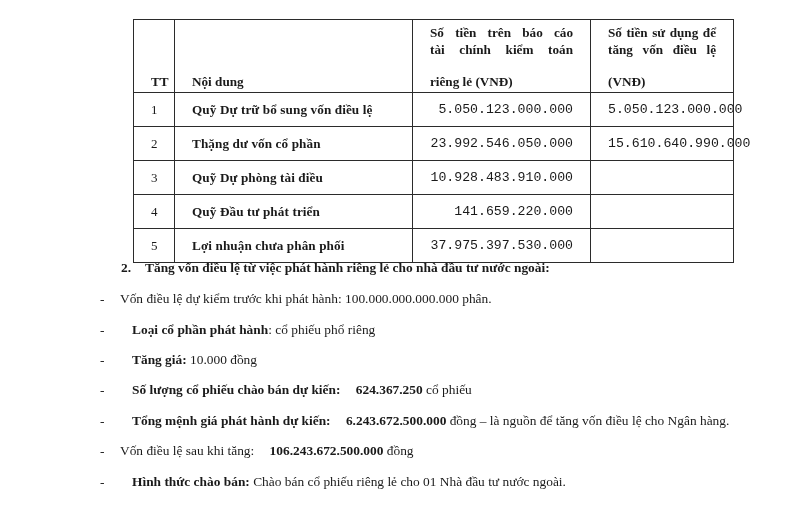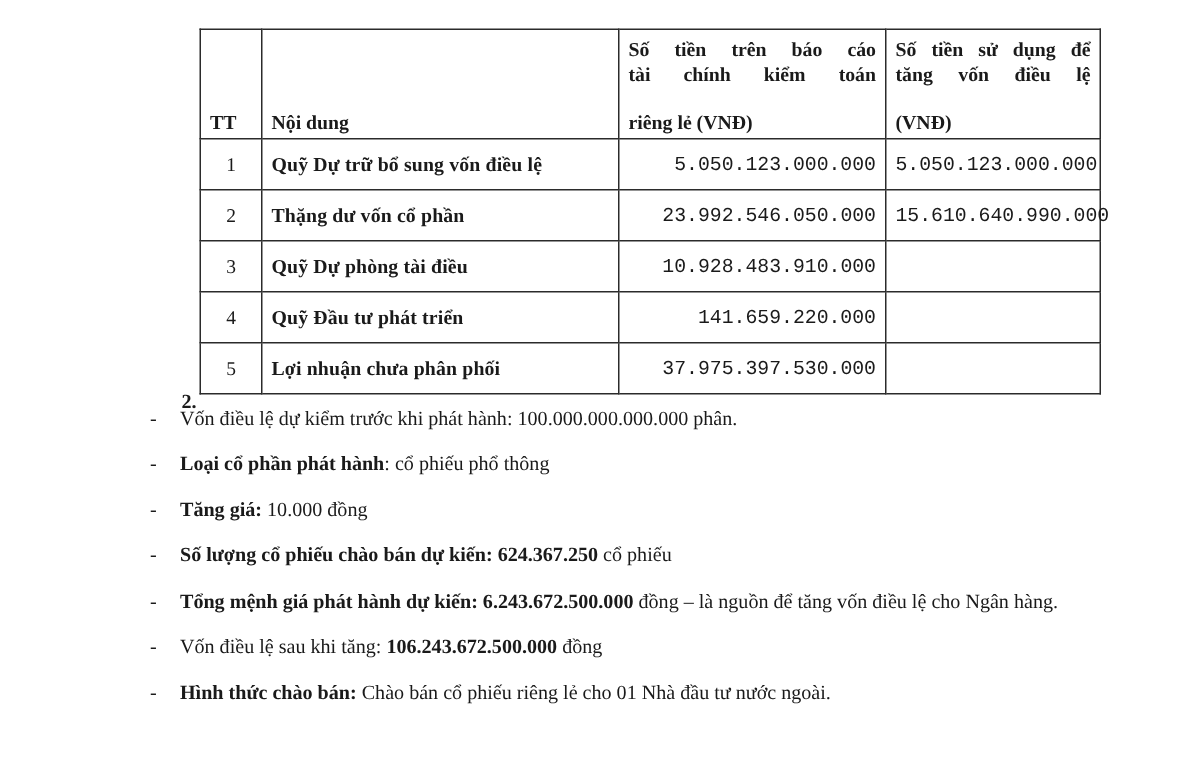--- a/index.html
+++ b/index.html
@@ -34,21 +34,21 @@
   table.fin-table {
     border-collapse: collapse;
     width: 600px;
     table-layout: fixed;
     font-size: 13.2px;
     line-height: 1.18;
   }
   table.fin-table td,
   table.fin-table th {
     border: 1px solid #2b2b2b;
-    padding: 2px 6px;
+    padding: 2px 17px;
     vertical-align: bottom;
     color: #1a1a1a;
   }
   col.c-tt    { width: 41px; }
   col.c-name  { width: 238px; }
   col.c-val1  { width: 178px; }
   col.c-val2  { width: 143px; }
 
   
   tr.head-row th {
@@ -145,21 +145,21 @@
     font-size: 13.4px;
     line-height: 1.45;
     text-align: left;
   }
   ul.dash-list li .dash {
     position: absolute;
     left: 100px;
     top: 0;
     font-weight: normal;
   }
-  .b { font-weight: bold; }
+  .b { font-weight: bold; margin-left: 12px; }
   .n { font-weight: normal; }
 </style>
 </head>
 <body>
 
 <div id="page">
 
   <div class="table-wrap">
     <table class="fin-table">
       <colgroup>
@@ -216,32 +216,33 @@
           <td class="d-val"></td>
         </tr>
       </tbody>
     </table>
   </div>
 
   <div class="body-block">
 
     <div class="num-heading">
       <span class="numlabel">2.</span>
+      <span class="htext">Tăng vốn điều lệ từ việc phát hành riêng lẻ cho nhà đầu tư nước ngoài:</span>
     </div>
 
     <ul class="dash-list">
 
       <li>
         <span class="dash">-</span>
         <span class="n">Vốn điều lệ dự kiểm trước khi phát hành:</span><span class="n"> 100.000.000.000.000 phân.</span>
       </li>
 
       <li>
         <span class="dash">-</span>
-        <span class="b">Loại cổ phần phát hành</span><span class="n">: cổ phiếu phổ thông</span>
+        <span class="b">Loại cổ phần phát hành</span><span class="n">: cổ phiếu phổ riêng</span>
       </li>
 
       <li>
         <span class="dash">-</span>
         <span class="b">Tăng giá:</span><span class="n"> 10.000 đồng</span>
       </li>
 
       <li>
         <span class="dash">-</span>
         <span class="b">Số lượng cổ phiếu chào bán dự kiến:</span><span class="b"> 624.367.250</span><span class="n"> cổ phiếu</span>

